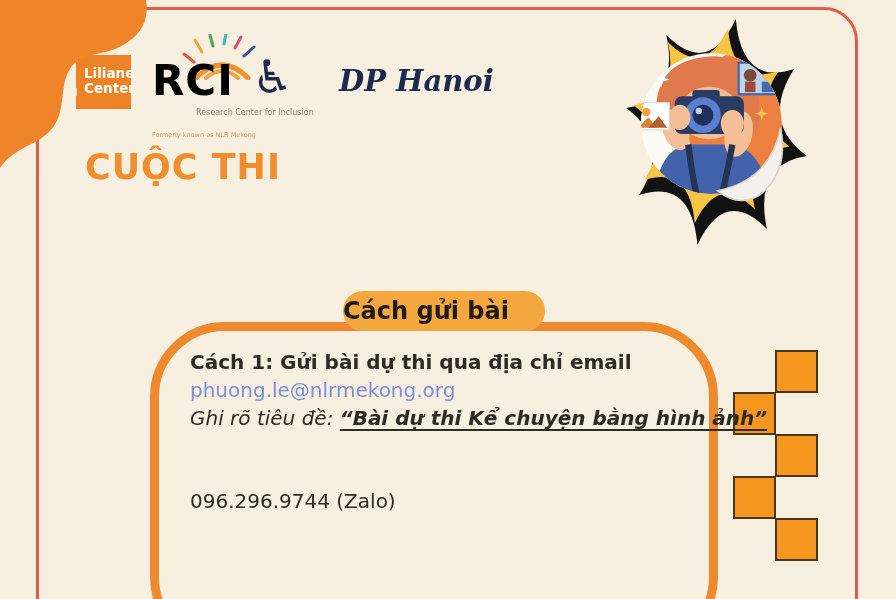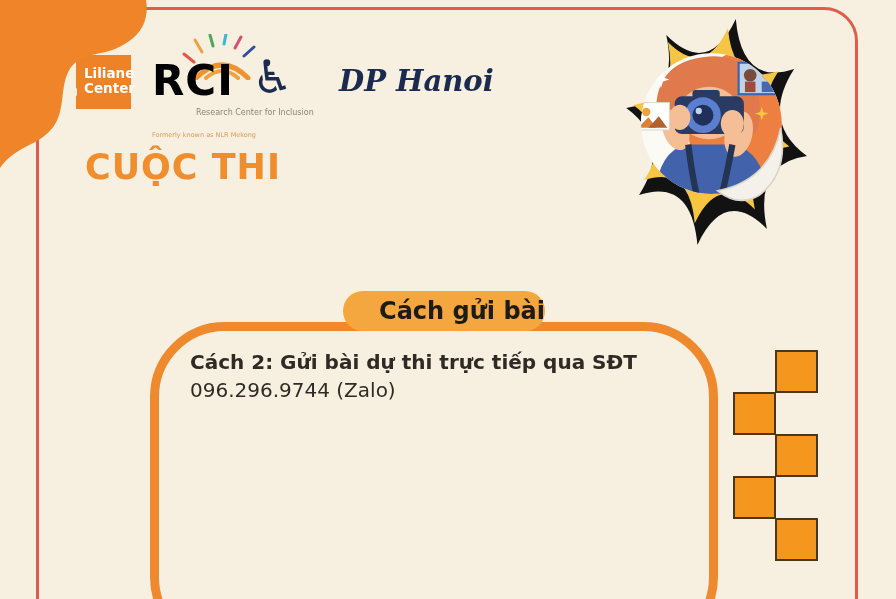--- a/index.html
+++ b/index.html
@@ -32,21 +32,21 @@
   .dp .name{position:absolute;left:44px;top:12px;font-family:"DejaVu Serif",serif;
             font-style:italic;font-weight:bold;font-size:29px;white-space:nowrap;margin-left:43px;}
 
   
   .title{position:absolute;left:85px;top:136px;z-index:4;color:#F08E2D;
          font-weight:800;font-size:35px;line-height:46px;letter-spacing:1px;white-space:nowrap;margin-top:8px;}
 
   
   .badge{position:absolute;left:343px;top:291px;width:202px;height:40px;z-index:4;
          background:#F4A73E;border-radius:21px;display:flex;align-items:center;
-         justify-content:flex-end;font-size:24px;font-weight:bold;color:#1E1A14;}
+         justify-content:flex-start;font-size:24px;font-weight:bold;color:#1E1A14;}
 
   
   .box{position:absolute;left:150px;top:322px;width:568px;height:330px;z-index:2;
        border:9px solid #EE8A2D;border-radius:75px;box-sizing:border-box;}
   .box-content{position:absolute;left:190px;top:348px;width:512px;z-index:3;
        font-size:20px;line-height:28px;color:#2F2A24;}
   .box-content p{margin:0;}
   .p-intro{margin-bottom:25px !important;width:506px;}
   .p-m1{margin-bottom:27px !important;}
   .bold{font-weight:bold;}
@@ -104,23 +104,28 @@
   <div>CUỘC THI</div>
 </div>
 
 <div class="badge">
   <span>Cách gửi bài</span>
 </div>
 
 <div class="box"></div>
 <div class="box-content">
 
+  <p class="p-m1">
+    <span class="bold">Cách 1: Gửi bài dự thi qua địa chỉ email</span><br>
+    <a class="email" href="#">phuong.le@nlrmekong.org</a><br>
+    <span class="note"><span>Ghi rõ tiêu đề: </span><span class="subject">“Bài dự thi Kể chuyện bằng hình ảnh”</span></span>
+  </p>
 
   <p>
-    <span class="bold">Cách 2: Gửi bài dự thi trực tiếp qua SĐT</span><br>
+    <br>
     <span>096.296.9744 (Zalo)</span>
   </p>
 </div>
 
 <div class="sq sq1"></div>
 <div class="sq sq2"></div>
 <div class="sq sq3"></div>
 <div class="sq sq4"></div>
 <div class="sq sq5"></div>
 

